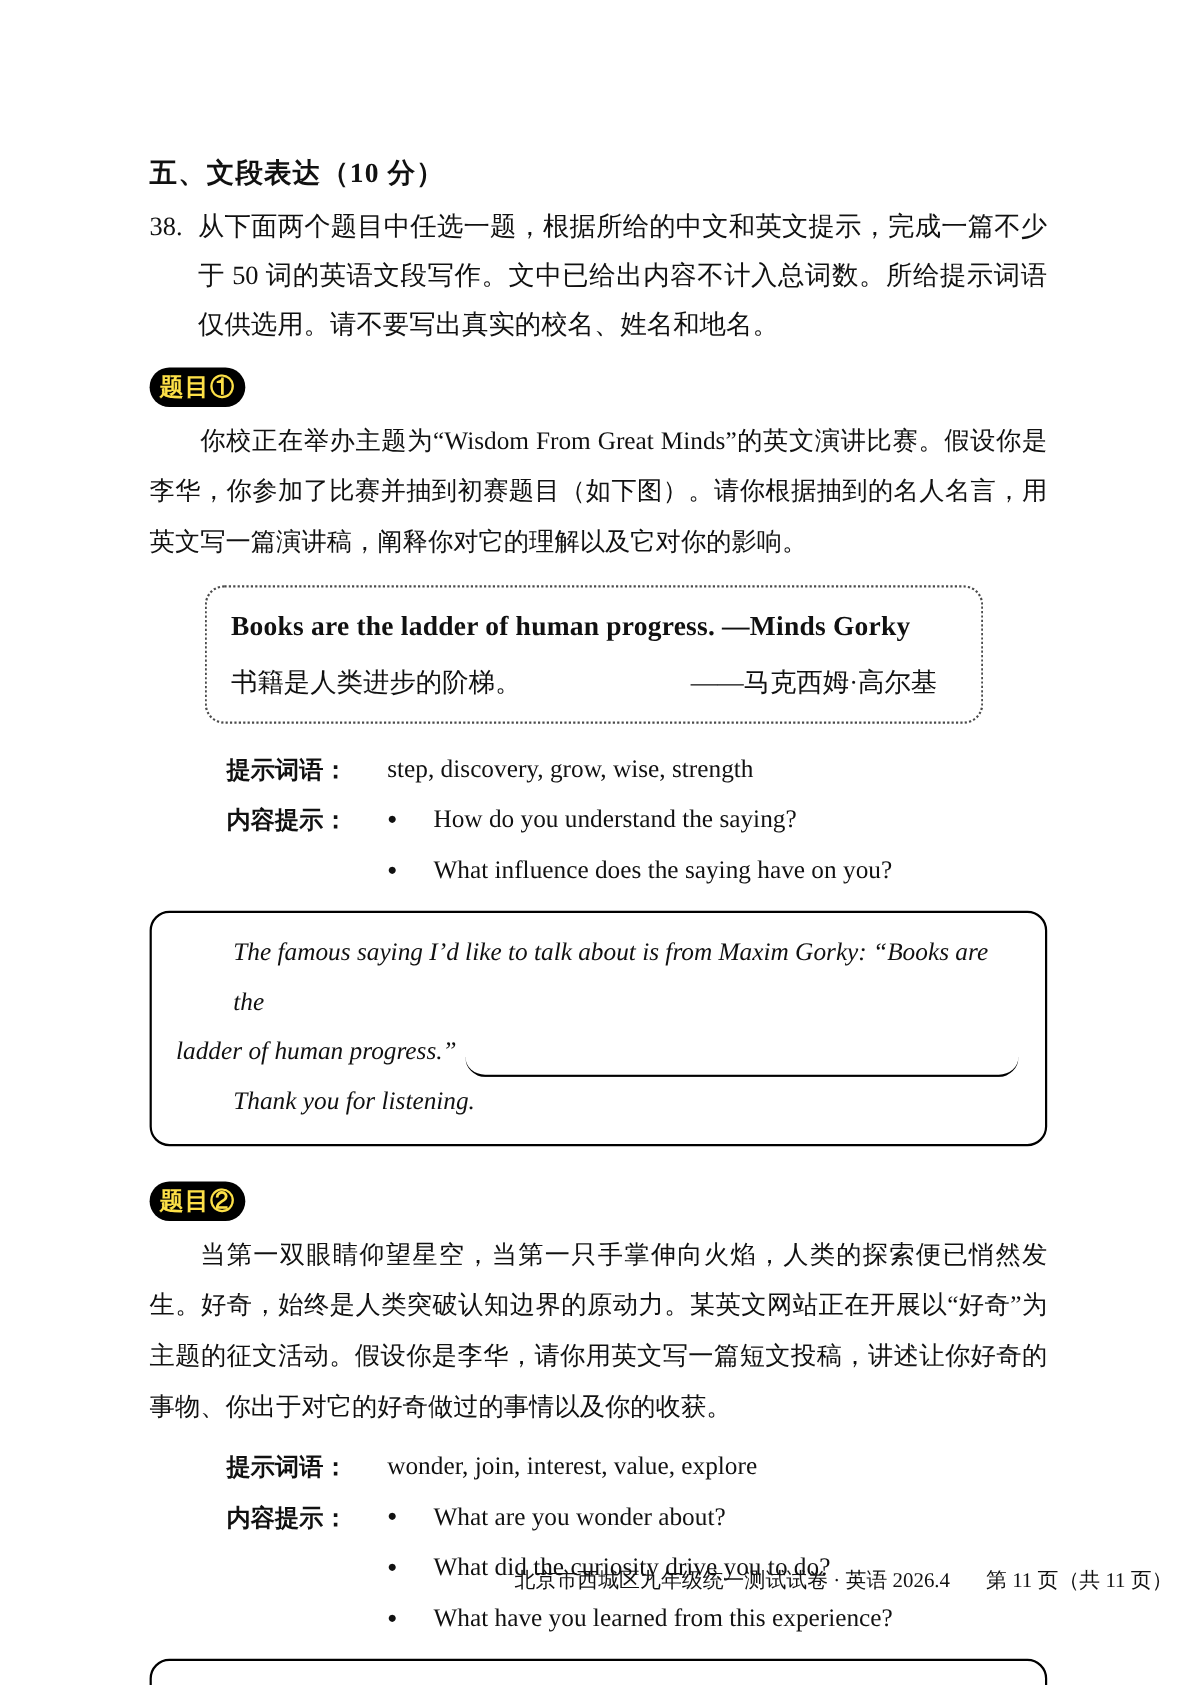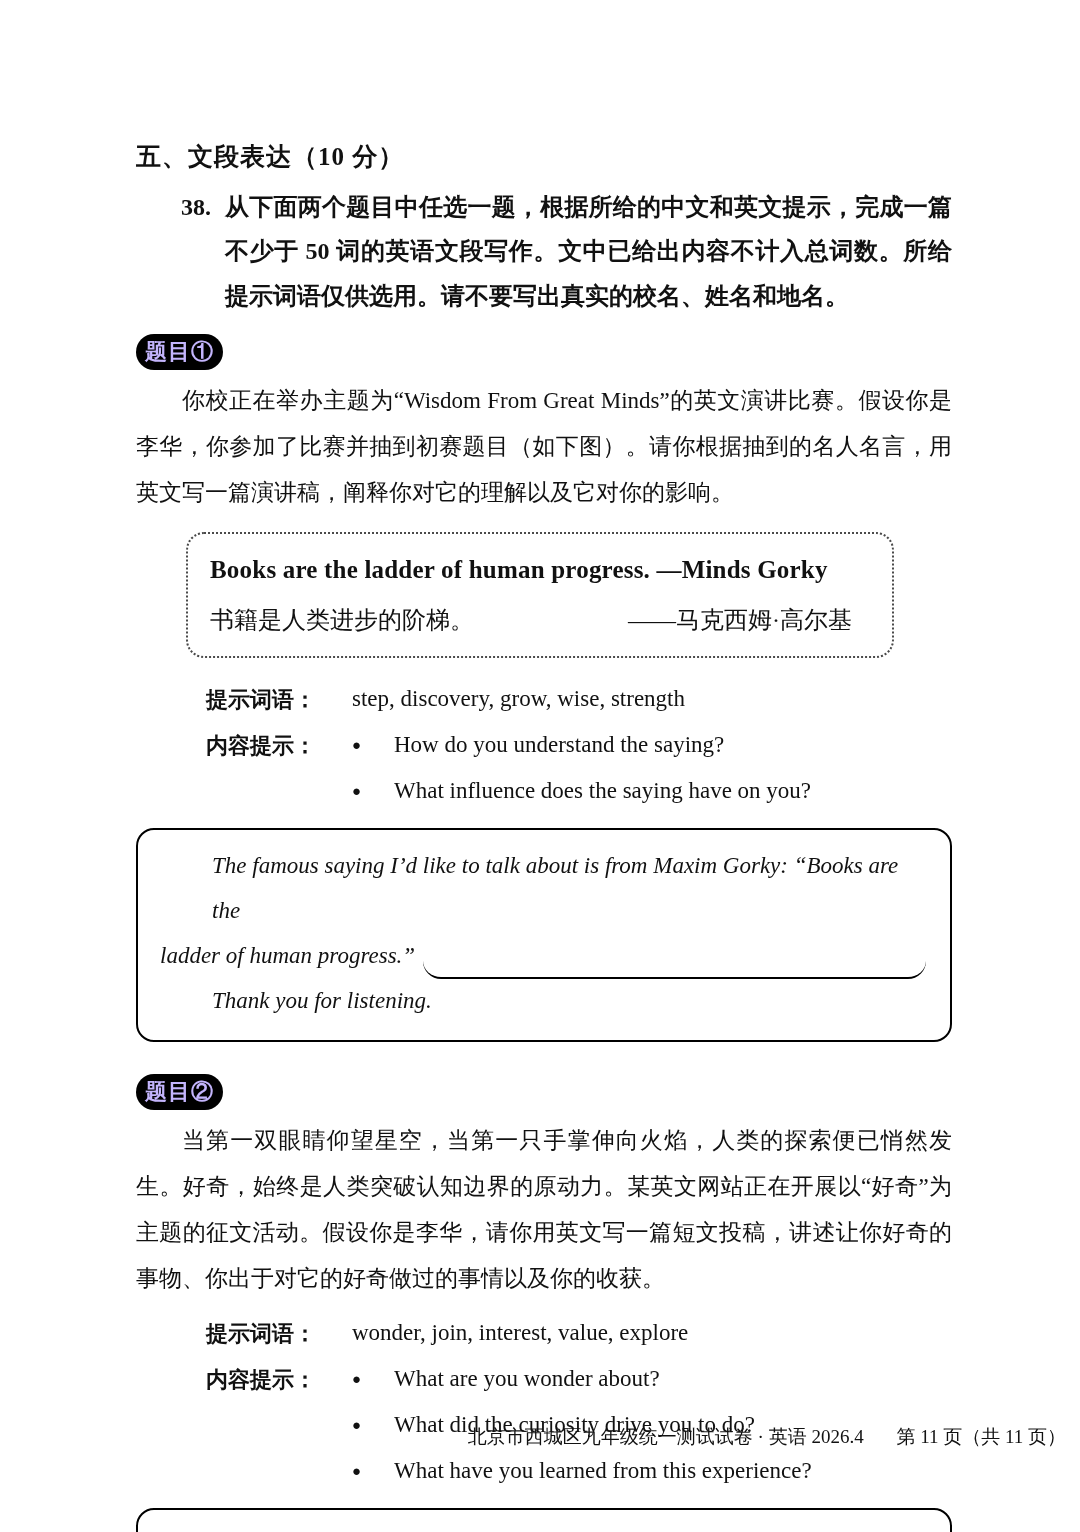--- a/index.html
+++ b/index.html
@@ -18,31 +18,30 @@
   }
   .section-title {
     font-size: 25px;
     font-weight: bold;
     margin-bottom: 12px;
     letter-spacing: 1px;
   }
   .q38 {
     display: flex;
     font-size: 24px;
-    font-weight: bold;
+    font-weight: normal;
     line-height: 1.85;
     margin-bottom: 10px;
-    margin-left: 45px;
   }
   .qnum { flex: 0 0 44px; }
   .qtext { flex: 1; text-align: justify; }
   .topic-label {
     display: inline-block;
     background: #000000;
-    color: #c4b5fd;
+    color: #fde047;
     font-size: 22px;
     font-weight: bold;
     padding: 3px 9px;
     margin: 6px 0 8px;
     letter-spacing: 1px;
   }
   .intro {
     font-size: 23px;
     line-height: 2.0;
     text-align: justify;

